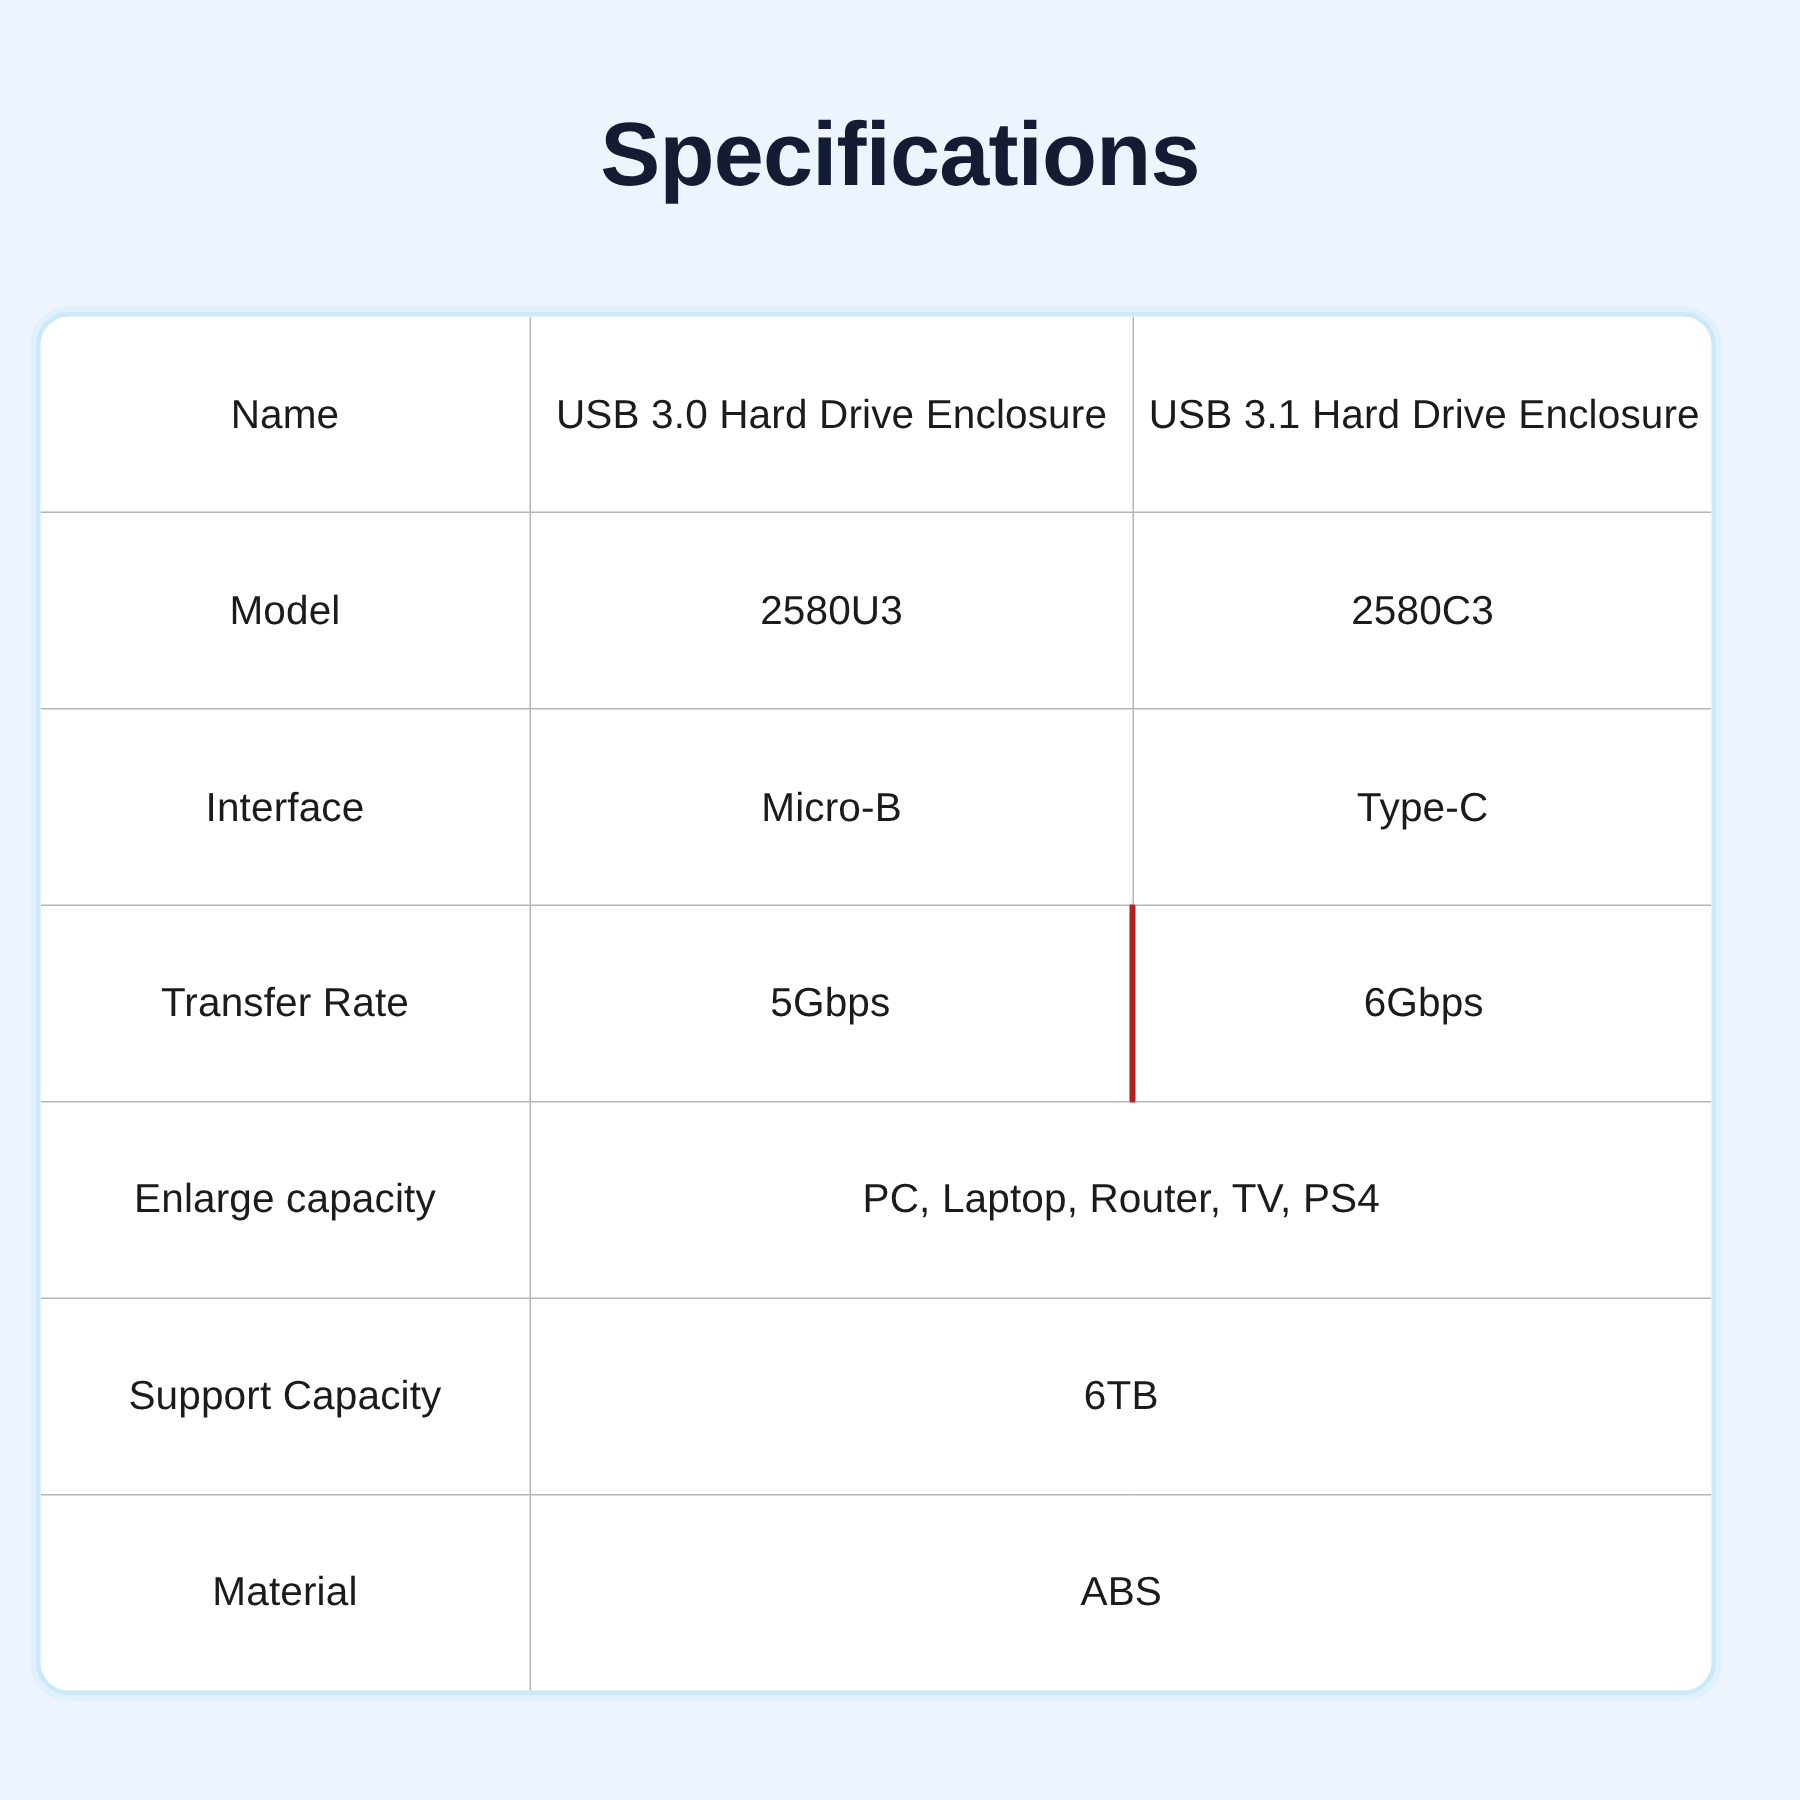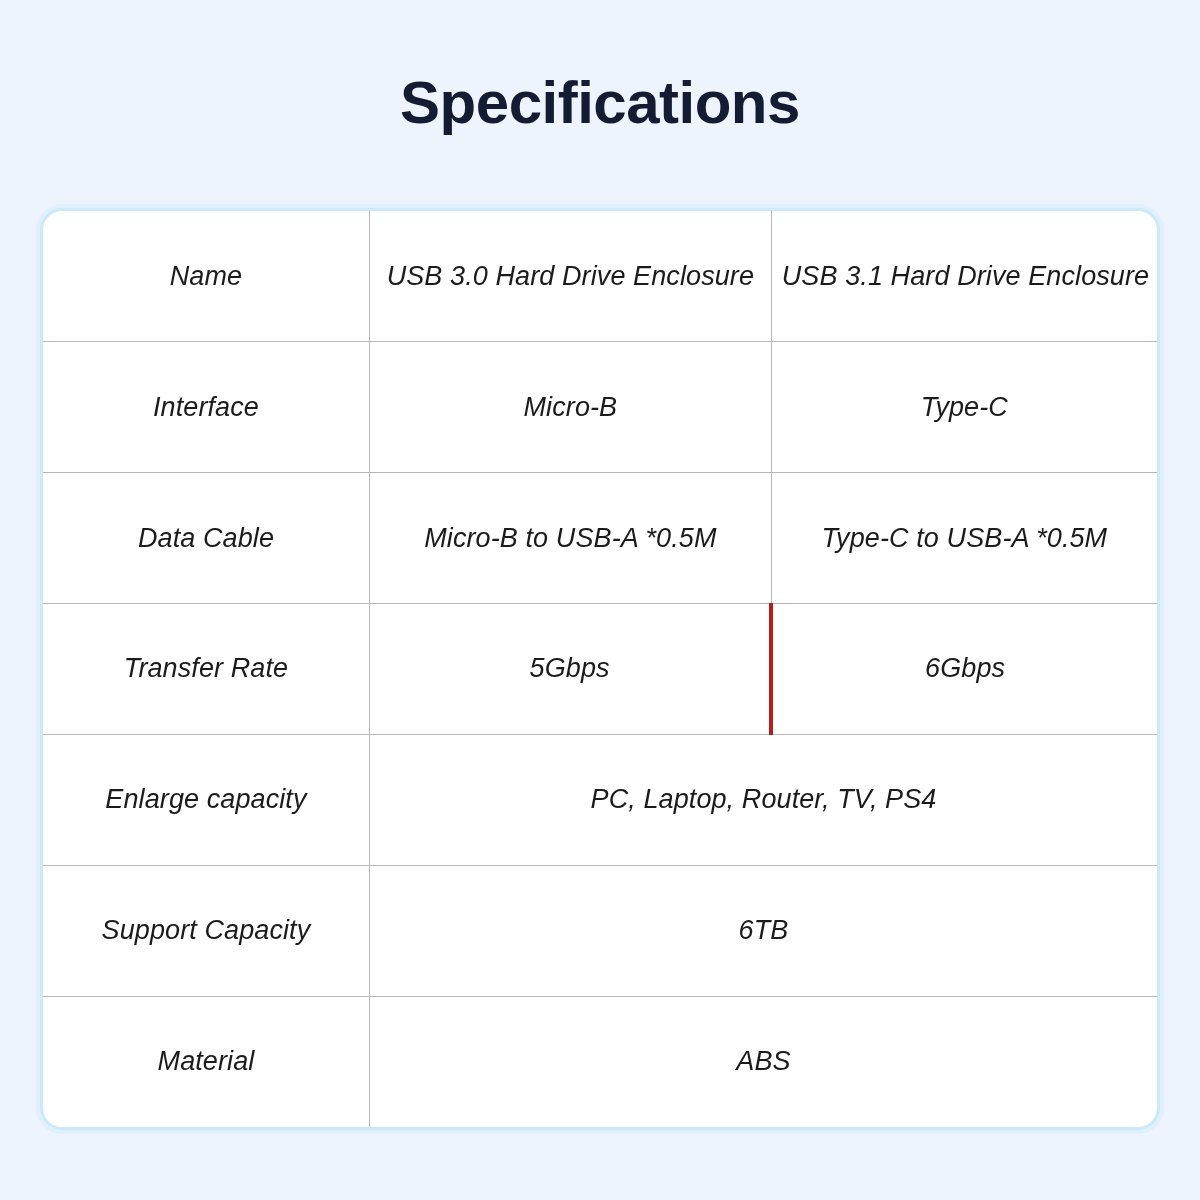--- a/index.html
+++ b/index.html
@@ -33,30 +33,29 @@
     line-height: 110px;
     font-weight: 600;
     letter-spacing: -0.5px;
     color: #141c33;
     white-space: nowrap;
   }
 
   
   .spec-card {
     position: absolute;
-    left: 40px;
+    left: 24px;
     top: 208px;
     width: 1120px;
     height: 922px;
     background: #ffffff;
     border: 3px solid #cbe9f9;
     border-radius: 22px;
     box-shadow: 0 0 0 4px rgba(203,233,249,0.38);
     overflow: hidden;
-    font-style: italic;
   }
 
   .spec-table {
     width: 100%;
     height: 100%;
     border-collapse: collapse;
     table-layout: fixed;
   }
 
   .spec-table tr {
@@ -116,28 +115,28 @@
 
   <div class="spec-card">
     <table class="spec-table">
       <tbody>
           <tr>
             <td class="label-cell">Name</td>
             <td class="value-cell-a">USB 3.0 Hard Drive Enclosure</td>
             <td class="value-cell-b">USB 3.1 Hard Drive Enclosure</td>
           </tr>
           <tr>
+            <td class="label-cell">Model</td>
+            <td class="value-cell-a">2580U3</td>
+            <td class="value-cell-b">2580C3</td>
+          </tr>
+          <tr>
             <td class="label-cell">Interface</td>
             <td class="value-cell-a">Micro-B</td>
             <td class="value-cell-b">Type-C</td>
-          </tr>
-          <tr>
-            <td class="label-cell">Data Cable</td>
-            <td class="value-cell-a">Micro-B to USB-A *0.5M</td>
-            <td class="value-cell-b">Type-C to USB-A *0.5M</td>
           </tr>
           <tr class="last-split">
             <td class="label-cell">Transfer Rate</td>
             <td class="value-cell-a">5Gbps</td>
             <td class="value-cell-b">6Gbps</td>
           </tr>
           <tr>
             <td class="label-cell">Enlarge capacity</td>
             <td class="value-cell-merged" colspan="2">PC, Laptop, Router, TV, PS4</td>
           </tr>

